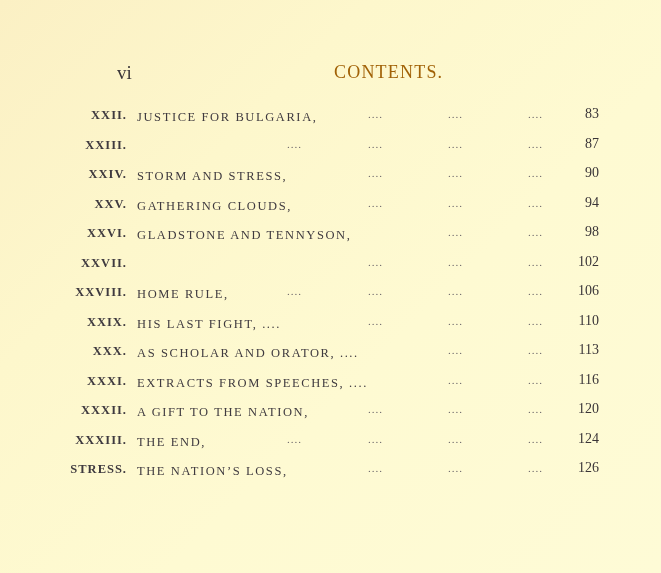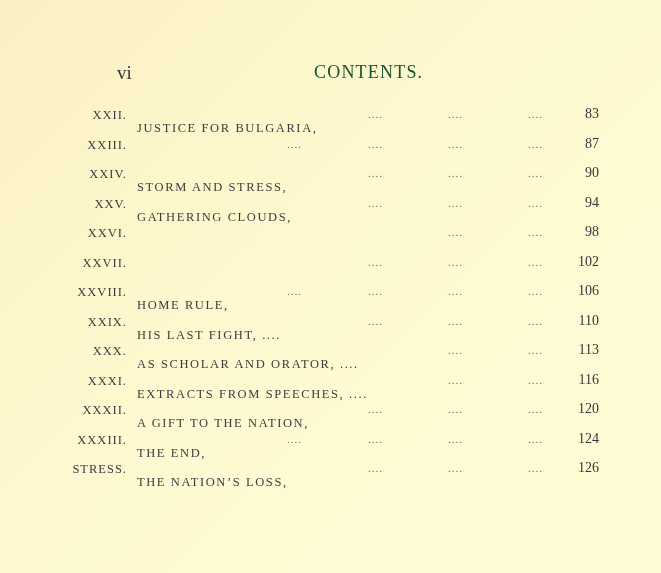--- a/index.html
+++ b/index.html
@@ -27,51 +27,52 @@
     .page-number {
       position: absolute;
       left: 73px;
       top: 0;
       font-family: "Liberation Serif", serif;
       font-size: 19px;
       color: #3b3638;
     }
     .page-title {
       position: absolute;
-      left: 270px;
+      left: 290px;
       top: 0;
       font-family: "Liberation Serif", serif;
       font-size: 18px;
       letter-spacing: 1.2px;
-      color: #14532d;
+      color: #a16207;
     }
     .toc {
       position: absolute;
       top: 106px;
       left: 0;
       width: 661px;
     }
     .toc-row {
       position: relative;
       height: 29.5px;
     }
     .numeral {
       position: absolute;
       right: 534px; 
       top: 2px;
       font-family: "Liberation Serif", serif;
       font-size: 12.5px;
       letter-spacing: 1px;
       color: #3f3a3f;
       white-space: nowrap;
+      font-weight: bold;
     }
     .title {
       position: absolute;
       left: 137px;
-      top: 15px;
+      top: 4px;
       font-family: "Liberation Serif", serif;
       font-size: 12.5px;
       letter-spacing: 1.6px;
       color: #3f3a3f;
       white-space: nowrap;
     }
     .dots {
       position: absolute;
       top: 2px;
       font-family: "Liberation Serif", serif;
@@ -129,20 +130,21 @@
   <div class="toc-row">
     <span class="numeral">XXV.</span>
     <span class="title">GATHERING CLOUDS,</span>
     <span class="dots d1">....</span>
     <span class="dots d2">....</span>
     <span class="dots d3">....</span>
     <span class="page">94</span>
   </div>
   <div class="toc-row">
     <span class="numeral">XXVI.</span>
+    <span class="title">GLADSTONE AND TENNYSON,</span>
     <span class="dots d2">....</span>
     <span class="dots d3">....</span>
     <span class="page">98</span>
   </div>
   <div class="toc-row">
     <span class="numeral">XXVII.</span>
     <span class="dots d1">....</span>
     <span class="dots d2">....</span>
     <span class="dots d3">....</span>
     <span class="page">102</span>

